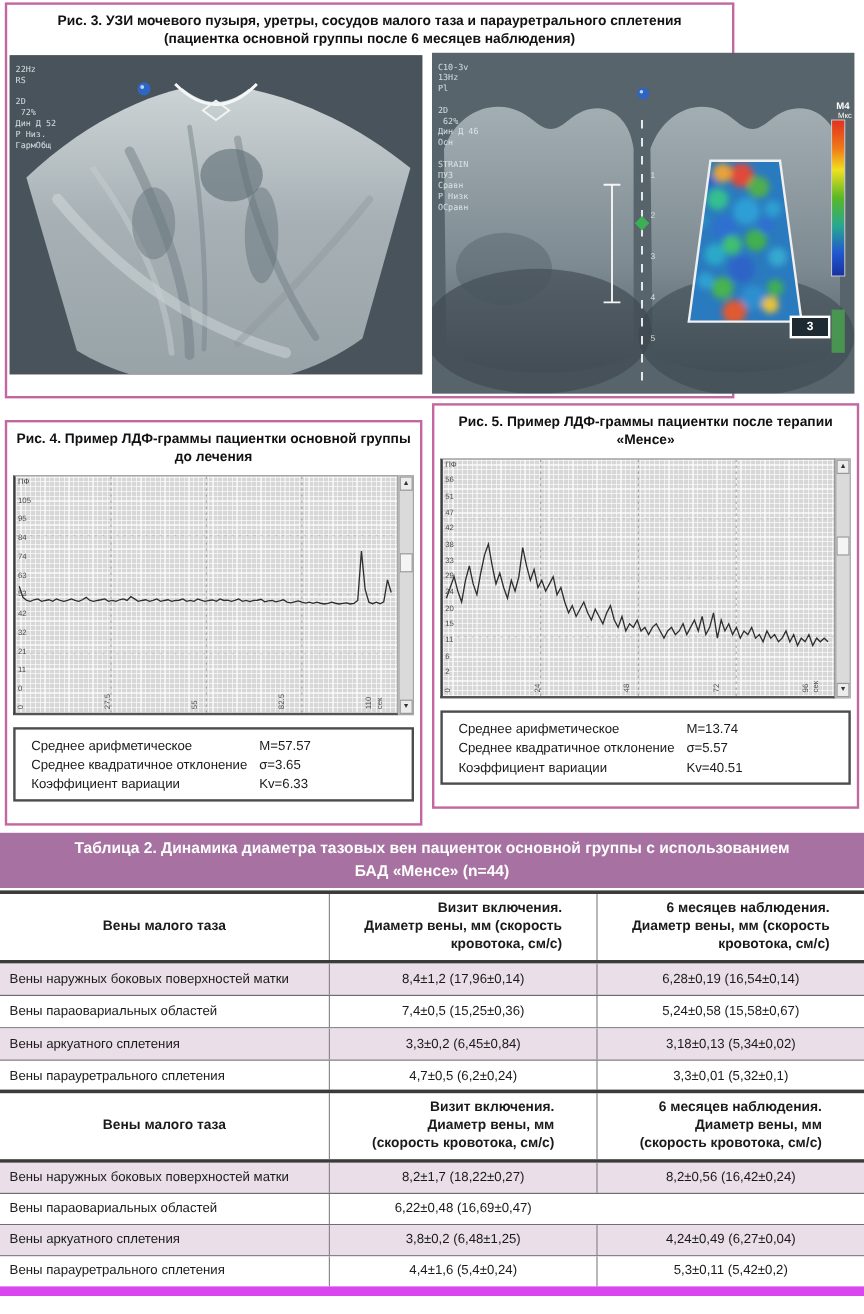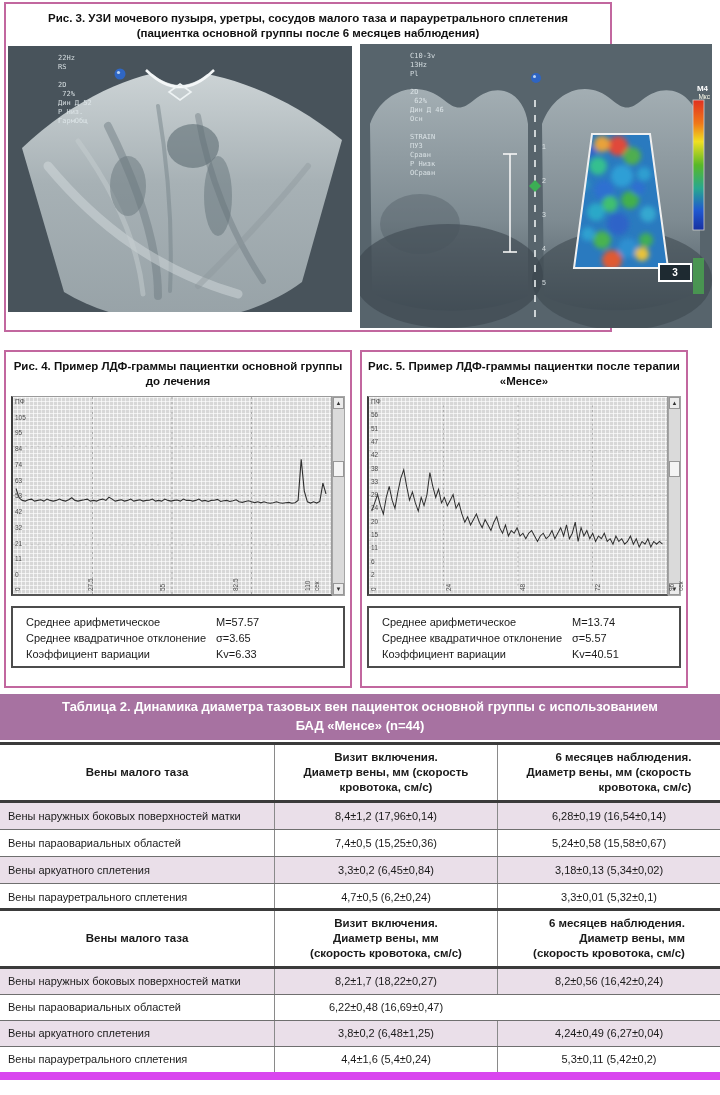--- a/index.html
+++ b/index.html
@@ -2,31 +2,31 @@
 <html><head>
 <meta charset="utf-8">
 <style>
   html,body{margin:0;padding:0;background:#fff;}
   .page{position:relative;width:720px;height:1095px;overflow:hidden;background:#fff;
         font-family:"Liberation Sans",sans-serif;color:#1a1a1a;}
   
   .figbox{position:absolute;background:#fff;border:2px solid #c2679f;box-sizing:border-box;}
   #fig3-box{left:4px;top:2px;width:608px;height:330px;}
   #fig4-box{left:4px;top:350px;width:348px;height:338px;}
-  #fig5-box{left:360px;top:350px;width:328px;height:338px;}
+  #fig5-box{left:360px;top:336px;width:356px;height:338px;}
   .figcap{padding-top:7px;font-weight:bold;font-size:11.5px;line-height:1.3;
           text-align:center;white-space:pre-line;color:#111;}
   
   .us{position:absolute;overflow:hidden;}
   #us-left{left:2px;top:42px;width:344px;height:266px;background:#48535b;}
   #us-right{left:354px;top:40px;width:352px;height:284px;background:#57646c;}
   .us svg{position:absolute;left:0;top:0;width:100%;height:100%;}
   .us-text{position:absolute;left:5px;top:8px;color:#dfe7ea;font-size:7px;line-height:9px;
            font-family:"DejaVu Sans Mono",monospace;opacity:.92;z-index:3;}
-  .us-text div{white-space:pre;min-height:9px;margin-left:45px;}
+  .us-text div{white-space:pre;min-height:9px;}
   .ruler-col{position:absolute;left:182px;top:86px;color:#e8eef0;font-size:7px;line-height:34px;opacity:.85;z-index:3;}
   .m4-label{position:absolute;right:4px;top:40px;color:#fff;font-size:8px;font-weight:bold;z-index:3;}
   .mks-label{position:absolute;right:2px;top:49px;color:#ffe;font-size:6.5px;z-index:3;}
   .box3-label{position:absolute;left:299px;top:221px;width:32px;height:15px;text-align:center;
               color:#fff;font-size:10px;font-weight:bold;line-height:15px;z-index:3;}
   
   .chart{position:absolute;left:5px;top:44px;height:200px;right:5px;}
   .chart-grid{position:absolute;left:0;top:0;bottom:0;right:13px;box-sizing:border-box;
       border:1px solid #9a9a9a;border-left:2px solid #3d3d3d;border-bottom:2px solid #555;
       background-color:#d7d7d7;
@@ -51,21 +51,21 @@
   .slabel{width:190px;flex:none;}
   
   .tbl{position:absolute;left:0;width:720px;}
   #table2{top:694px;} #table3{top:906px;}
   .tbl-title{background:#a772a1;color:#fff;font-weight:bold;font-size:13px;line-height:1.45;
              text-align:center;white-space:pre-line;padding:4px 23px;}
   .tbl-head{display:flex;border-top:3px solid #3b3b3b;border-bottom:3px solid #3b3b3b;
             margin-top:2px;background:#fff;}
   .th{box-sizing:border-box;font-weight:bold;font-size:11.5px;line-height:1.3;text-align:center;
       white-space:pre-line;padding:5px 2px;display:flex;align-items:center;justify-content:center;}
-  .c1{width:274px;} .c2{width:223px;border-left:1px solid #8a8a8a;} .c3{width:223px;border-left:1px solid #8a8a8a;text-align:right;}
+  .c1{width:274px;} .c2{width:223px;border-left:1px solid #8a8a8a;text-align:right;} .c3{width:223px;border-left:1px solid #8a8a8a;text-align:right;}
   .tr{display:flex;height:26px;border-bottom:1px solid #6f6f6f;background:#fff;}
   #table3 .tr{height:25px;}
   .tr.last{border-bottom:8px solid #d946ef;}
   .tr.alt{background:#eadfe9;}
   .td{box-sizing:border-box;font-size:11px;display:flex;align-items:center;}
   .td.c1{padding-left:8px;}
   .td.c2,.td.c3{justify-content:center;text-align:center;}
 </style>
 </head>
 <body>

